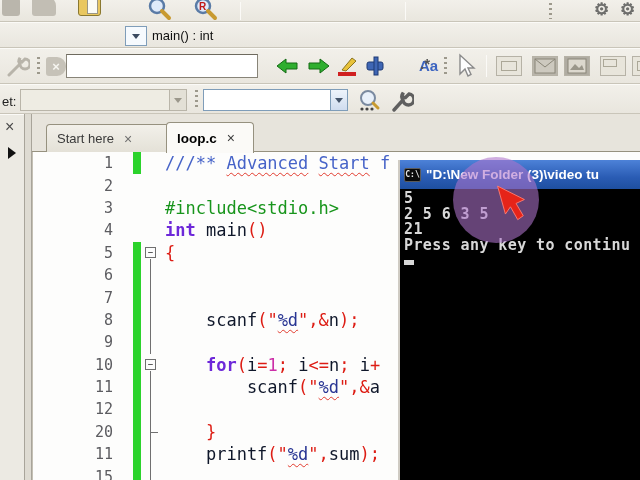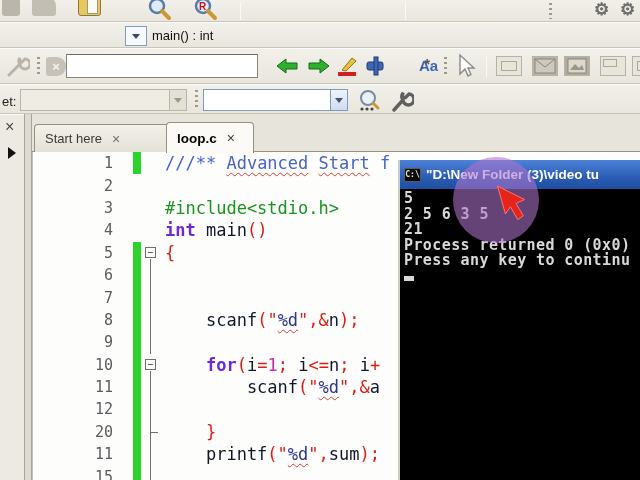--- a/index.html
+++ b/index.html
@@ -55,21 +55,21 @@
   #splitter{position:absolute;left:24px;top:114px;width:8px;height:366px;background:#dedbd2;
             border-left:1px solid #a8a49a;border-right:1px solid #a8a49a;}
 
   
   #tabbar{position:absolute;left:32px;top:114px;width:608px;height:38px;background:#e7e4dc;}
   #tab-underline{position:absolute;left:0;top:37px;width:608px;height:1px;background:#96917f;}
   .tab{position:absolute;border:1px solid #96917f;border-bottom:none;border-radius:4px 4px 0 0;
        display:flex;align-items:center;padding:0 10px;gap:10px;}
   .tab .lbl{font-size:13px;color:#3a3a3a;white-space:nowrap;}
   .tab .x{font-size:14px;line-height:12px;color:#6f6f6f;}
-  #tab-start{left:2px;top:10px;height:28px;width:152px;background:linear-gradient(#f2f0ea,#e4e1d7);z-index:1;}
+  #tab-start{left:14px;top:10px;height:28px;width:152px;background:linear-gradient(#f2f0ea,#e4e1d7);z-index:1;}
   #tab-loop{left:134px;top:8px;height:31px;width:88px;background:#fbfaf7;z-index:3;}
   #tab-loop .lbl{font-weight:bold;color:#000;font-size:13.5px;}
   #tab-loop .x{color:#3c3c3c;}
 
   
   #editor{position:absolute;left:32px;top:152px;width:608px;height:328px;background:#fdfdfc;
           border-left:1px solid #c4c0b4;overflow:hidden;}
   .ed-line{display:flex;height:22.4px;align-items:center;}
   .ln-num{width:84px;text-align:right;padding-right:4px;font:15px "DejaVu Sans Mono",monospace;color:#5c5c60;flex:none;}
   .ln-book{width:16px;flex:none;height:100%;}
@@ -392,21 +392,20 @@
 
   <div id="console">
     <div id="console-title">
       <div id="console-icon">C:\</div>
       <div class="t">"D:\New Folder (3)\video tu</div>
     </div>
     <div id="console-body">
         <div class="con-line">5</div>
         <div class="con-line">2 5 6 3 5</div>
         <div class="con-line">21</div>
-        <div class="con-line">Process returned 0 (0x0)</div>
         <div class="con-line">Press any key to continu</div>
         <div id="con-cursor"></div>
       </div>
   </div>
 
   <div id="hl-circle"></div>
   <div id="red-cursor">
     <svg width="34" height="38" viewBox="0 0 30 34">
       <path d="M3 1 L10 26 L14.5 19.5 L21 31 L26 27.5 L19.5 16.5 L27 13 Z" fill="#e62419" stroke="#ff8075" stroke-width="0.8"></path>
     </svg>

